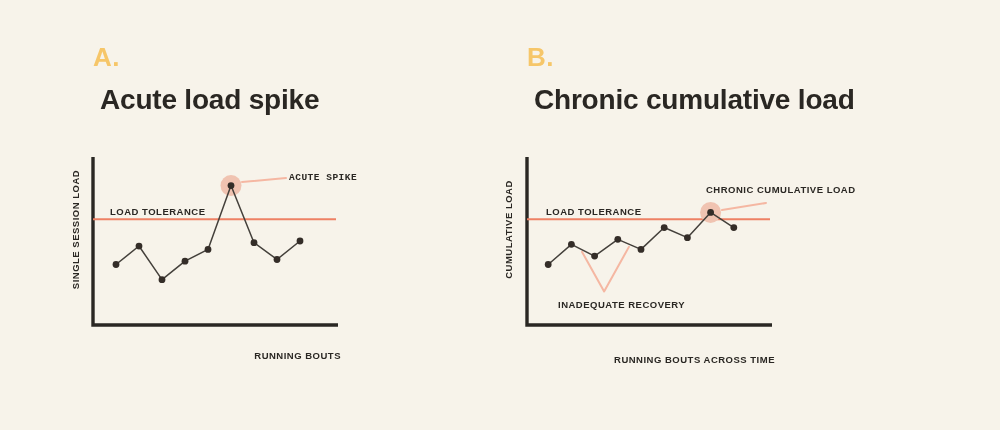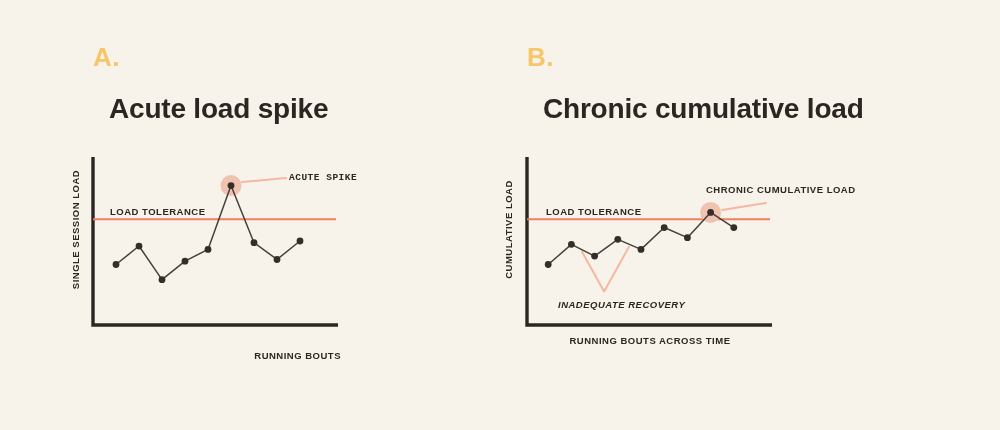--- a/index.html
+++ b/index.html
@@ -5,21 +5,21 @@
   :root{
     --background:#f7f3ea; --ink:#2a2723; --accent-yellow:#f6c669;
     --tolerance-salmon:#ee8164; --annotation-salmon:#f5b7a2;
     --highlight-pink:#f0c3b1; --data-line:#44403b; --data-dot:#342d28;
   }
   html,body{margin:0;padding:0;}
   body{font-family:"Liberation Sans",sans-serif;background:var(--background);}
   .stage{position:relative;width:1000px;height:430px;background:var(--background);overflow:hidden;}
   .stage svg{position:absolute;left:0;top:0;width:1000px;height:430px;}
   .panel-letter{position:absolute;font-size:26px;font-weight:800;color:var(--accent-yellow);letter-spacing:0.5px;}
-  .panel-title{position:absolute;margin:16px;font-size:28px;font-weight:800;color:var(--ink);letter-spacing:-0.2px;}
+  .panel-title{position:absolute;margin:7px;font-size:28px;font-weight:800;color:var(--ink);letter-spacing:-0.2px;}
   .cap-label{position:absolute;font-size:9.5px;font-weight:700;color:var(--ink);letter-spacing:0.5px;text-transform:uppercase;white-space:nowrap;}
   .ylabel{width:170px;text-align:center;transform:rotate(-90deg);}
   .xlabel{width:250px;text-align:center;}
 </style>
 </head>
 <body>
 
 <div class="stage">
 
   <svg viewBox="0 0 1000 430">
@@ -64,19 +64,19 @@
     <div class="cap-label ylabel" style="left:-10px;top:224px;">SINGLE SESSION LOAD</div>
     <div class="cap-label xlabel" style="left:91px;top:350px;text-align:right;">RUNNING BOUTS</div>
     <div class="cap-label" style="left:110px;top:206px;">LOAD TOLERANCE</div>
     <div class="cap-label" style="left:289px;top:172px;font-family:Liberation Mono, monospace;">ACUTE SPIKE</div>
   </div>
 
   <div>
     <div class="panel-letter" style="left:527px;top:42px;">B.</div>
     <h1 class="panel-title" style="left:527px;top:77px;">Chronic cumulative load</h1>
     <div class="cap-label ylabel" style="left:423px;top:224px;">CUMULATIVE LOAD</div>
-    <div class="cap-label xlabel" style="left:525px;top:335px;">RUNNING BOUTS ACROSS TIME</div>
+    <div class="cap-label xlabel" style="left:525px;top:354px;text-align:right;">RUNNING BOUTS ACROSS TIME</div>
     <div class="cap-label" style="left:546px;top:206px;">LOAD TOLERANCE</div>
     <div class="cap-label" style="left:706px;top:184px;">CHRONIC CUMULATIVE LOAD</div>
-    <div class="cap-label" style="left:558px;top:299px;font-style:italic;">INADEQUATE RECOVERY</div>
+    <div class="cap-label" style="left:558px;top:299px;">INADEQUATE RECOVERY</div>
   </div>
 
 </div>
 
 </body></html>

